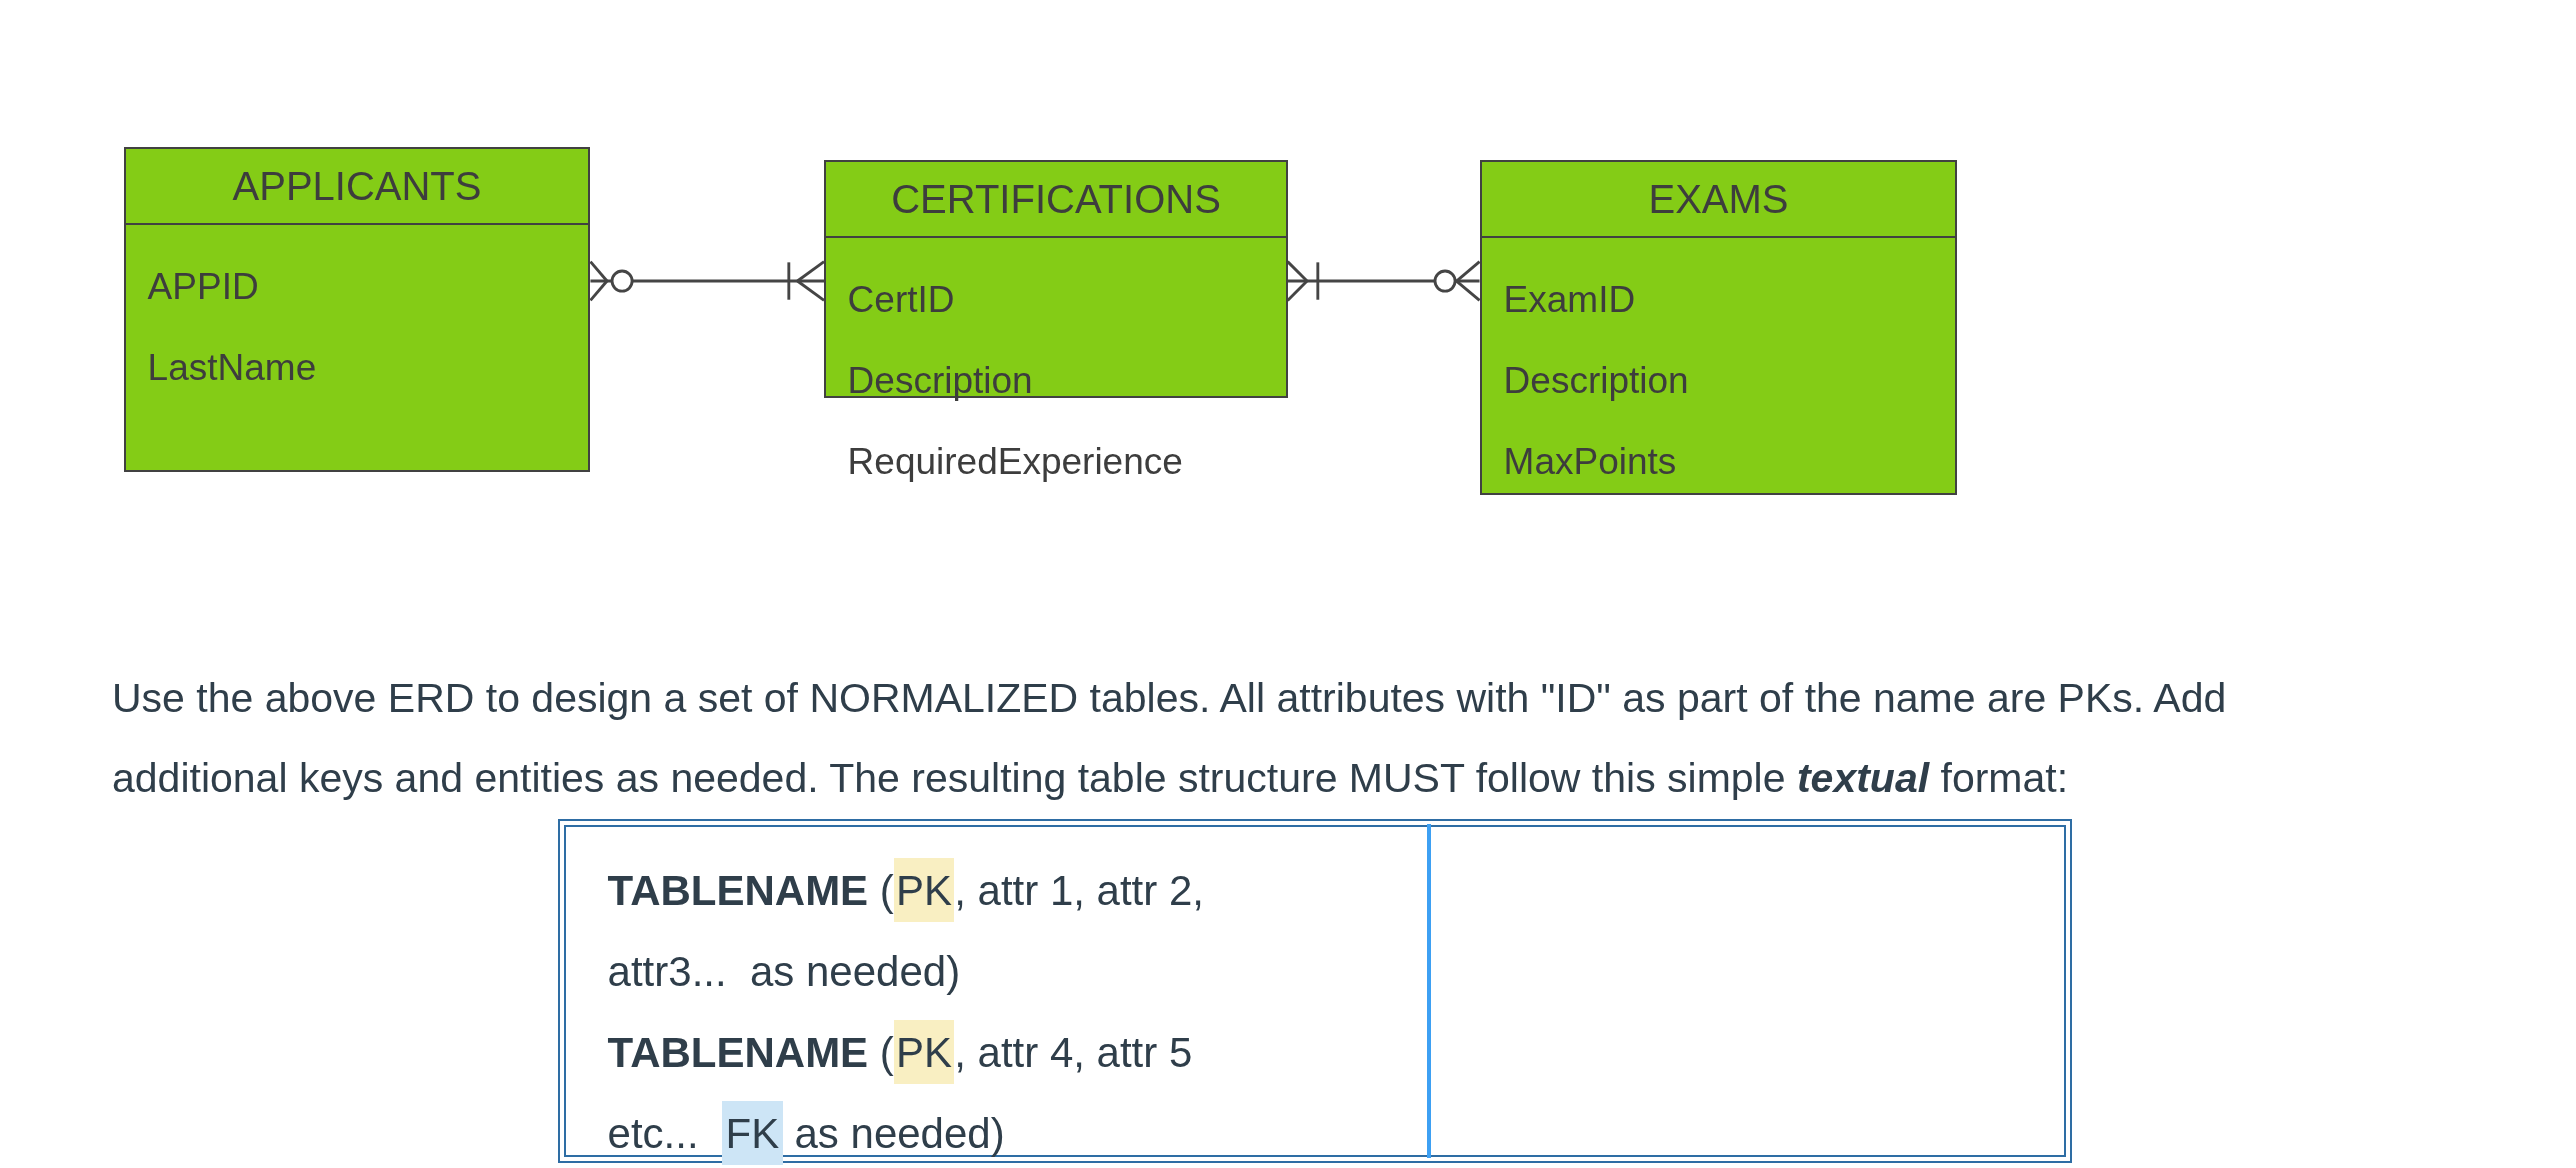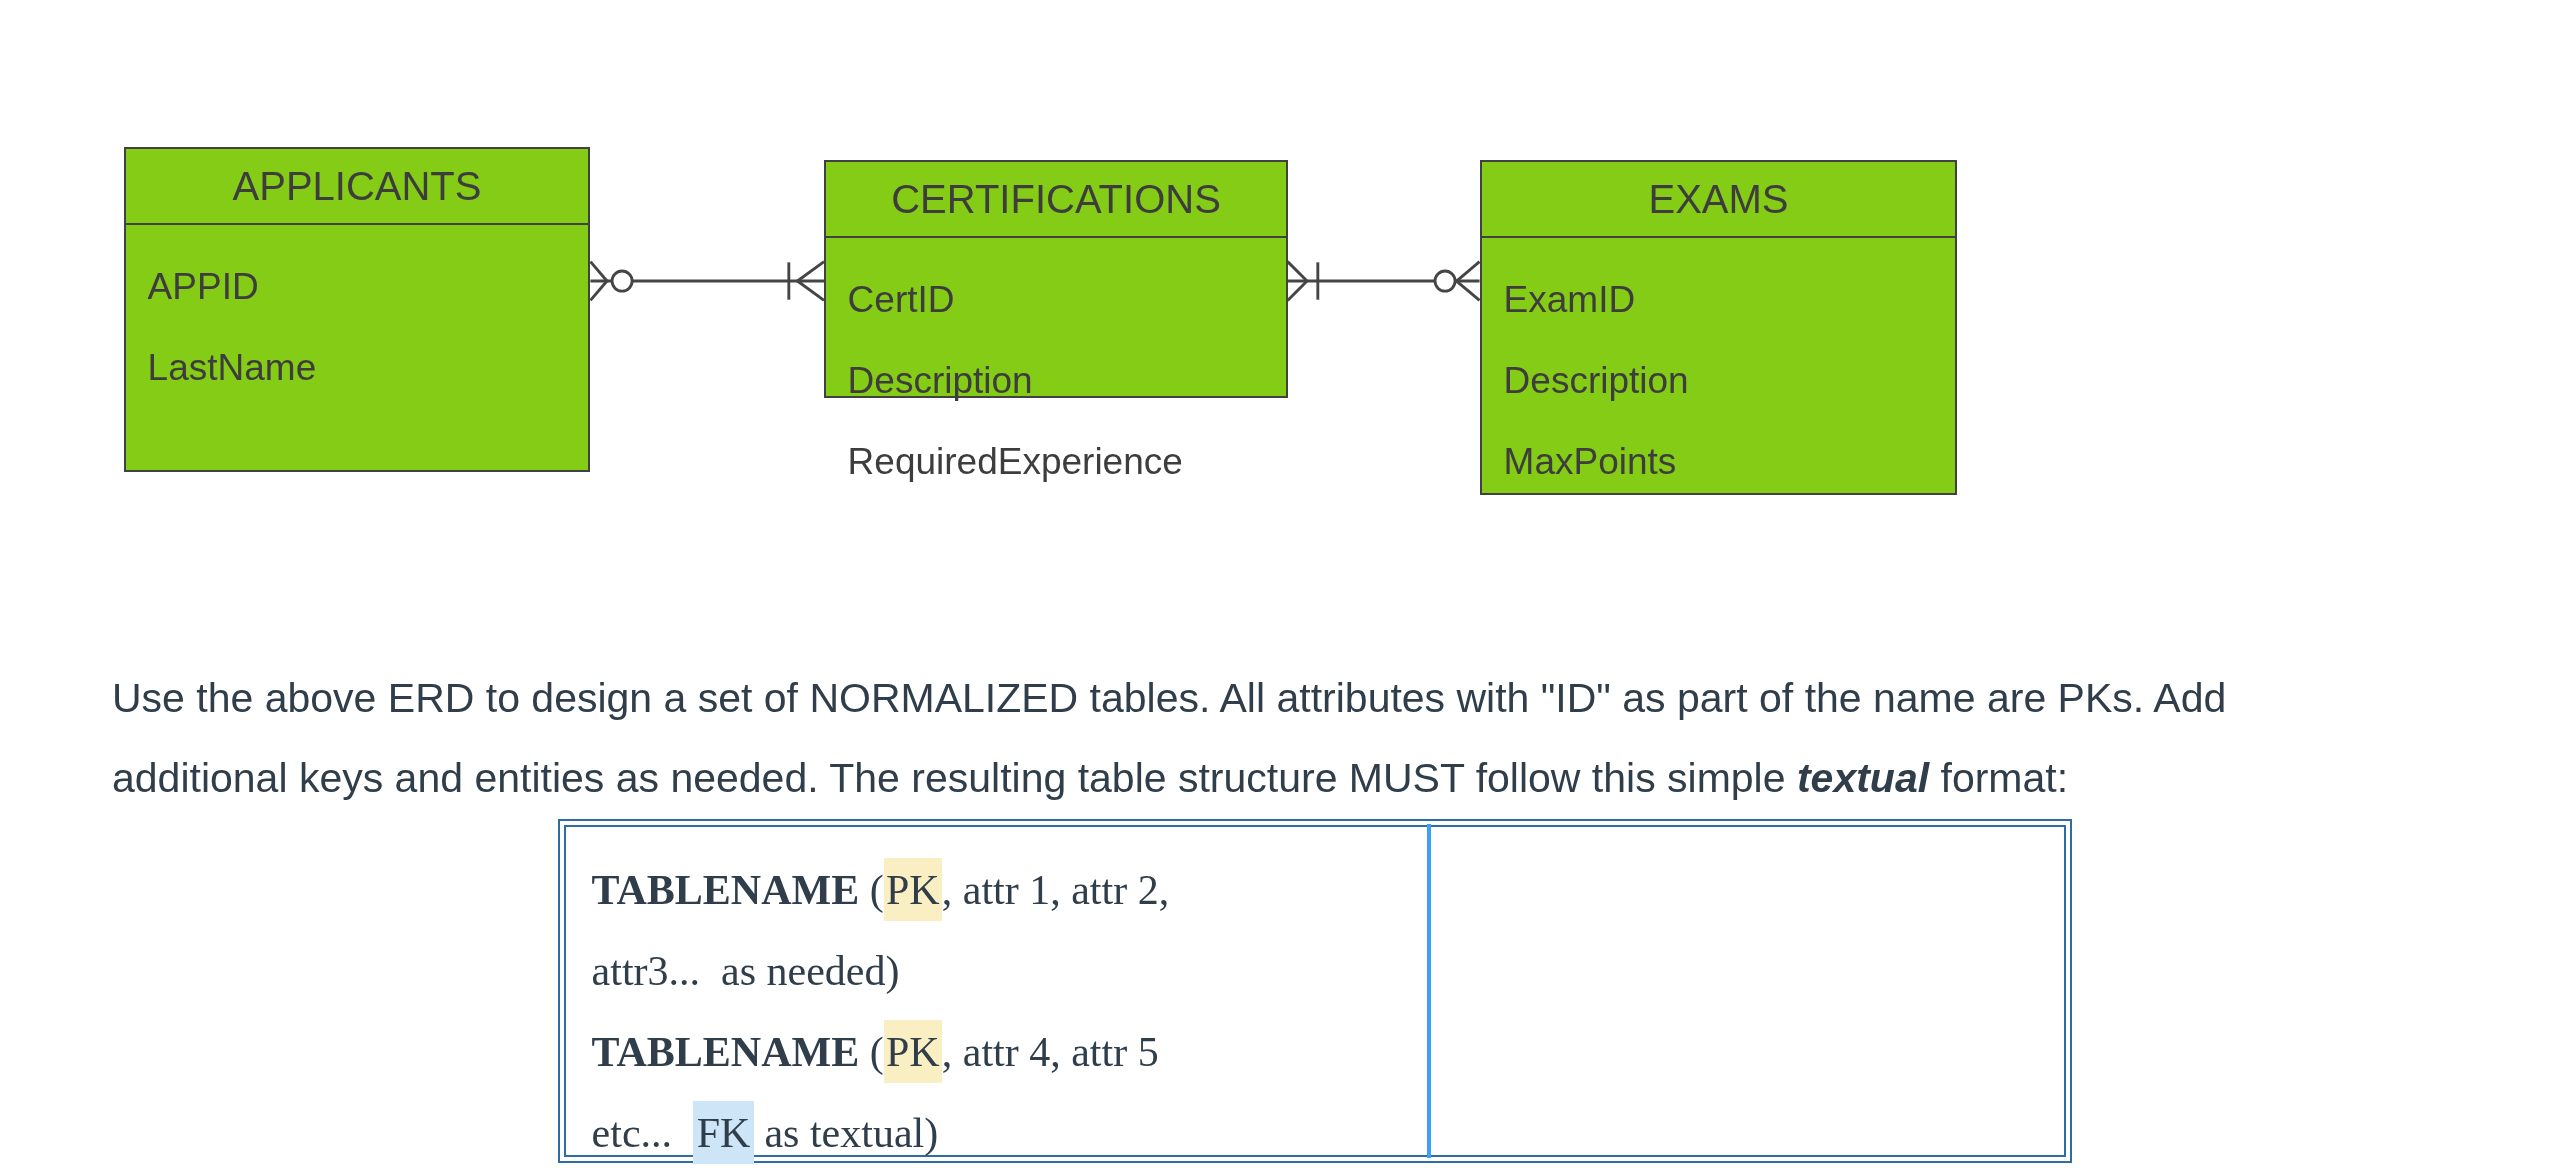--- a/index.html
+++ b/index.html
@@ -33,21 +33,21 @@
     position:absolute;left:558px;top:819px;width:1514px;height:344px;
     border:2.9px solid #2e6da4;box-sizing:border-box;background:#ffffff;
   }
   .doc-table::before{
     content:"";position:absolute;inset:4.3px;border:2.9px solid #2e6da4;pointer-events:none;
   }
   .col-divider{
     position:absolute;left:867px;top:2.9px;bottom:2.9px;width:3.6px;background:#3da0f3;
   }
   .cell{position:absolute;top:10px;bottom:10px;box-sizing:border-box;}
-  .cell-left{left:10px;width:857px;padding:18.7px 21.6px;font-family:Liberation Serif, serif;}
+  .cell-left{left:26px;width:857px;padding:18.7px 21.6px;}
   .cell-right{left:870px;right:10px;}
   .cell-text{
     font-size:42px;line-height:81px;color:#2f3e4a;white-space:pre-wrap;
   }
   .cell-text b{font-weight:bold;}
   .hl-pk{background:#f9efc2;padding:8.6px 2.2px;}
   .hl-fk{background:#cde5f6;padding:8.6px 3.6px;}
 </style>
 </head>
 <body>
@@ -113,18 +113,18 @@
 
 <p class="instruction">
   <span>Use the above ERD to design a set of NORMALIZED tables. All attributes with "ID" as part of the name are PKs. Add</span><br>
   <span>additional keys and entities as needed. The resulting table structure MUST follow this simple </span><span class="em">textual</span><span> format:</span>
 </p>
 
 <div class="doc-table">
   <div class="col-divider"></div>
 
   <div class="cell cell-left">
-    <div class="cell-text"><b>TABLENAME</b><span> (</span><span class="hl-pk">PK</span><span>, attr 1, attr 2,</span><br><span>attr3...  as needed)</span><br><b>TABLENAME</b><span> (</span><span class="hl-pk">PK</span><span>, attr 4, attr 5</span><br><span>etc...  </span><span class="hl-fk">FK</span><span> as textual)</span></div>
+    <div class="cell-text"><b>TABLENAME</b><span> (</span><span class="hl-pk">PK</span><span>, attr 1, attr 2,</span><br><span>attr3...  as needed)</span><br><b>TABLENAME</b><span> (</span><span class="hl-pk">PK</span><span>, attr 4, attr 5</span><br><span>etc...  </span><span class="hl-fk">FK</span><span> as needed)</span></div>
   </div>
 
   <div class="cell cell-right"></div>
 </div>
 
 
 </body></html>

